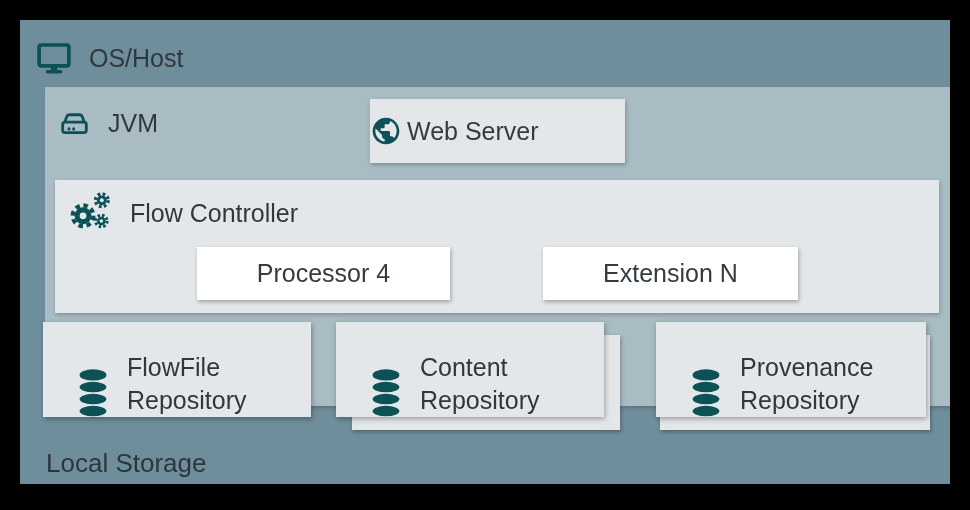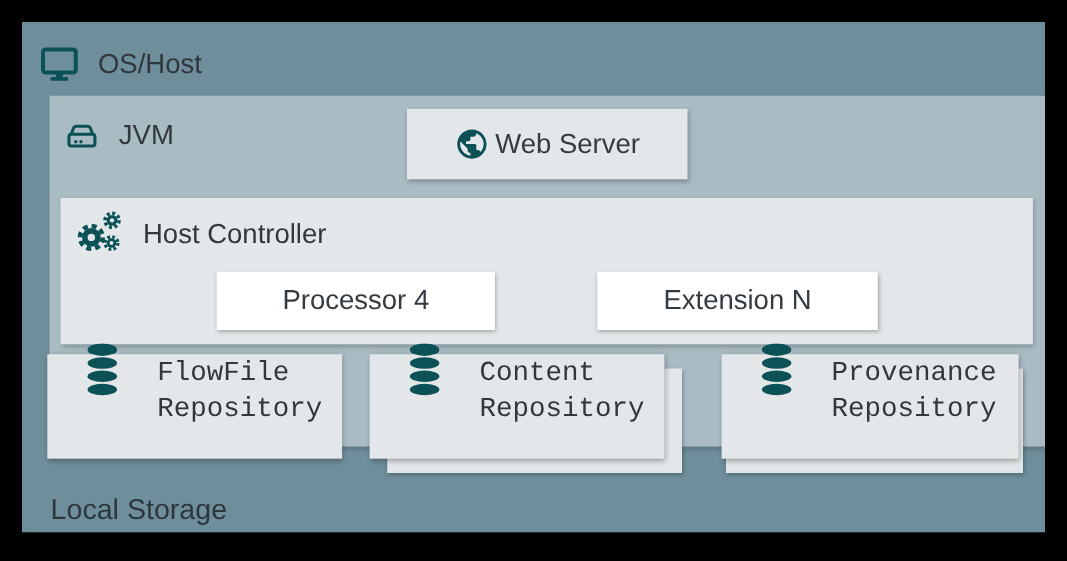--- a/index.html
+++ b/index.html
@@ -21,21 +21,21 @@
   .jvm {
     position:absolute; left:13px; top:67px; width:905px; height:319px;
     background:#a9bbc3; box-shadow:2px 2px 4px rgba(0,0,0,0.20);margin-left:12px;
   }
   .jvm-hdr { left:12px; top:17px; height:38px; gap:16px; }
 
   .card { background:#e3e7e9; position:absolute; }
 
   .web-server {
     left:325px; top:12px; width:255px; height:64px;
-    display:flex; align-items:center; justify-content:center; gap:5px;
+    display:flex; align-items:center; justify-content:flex-start; gap:5px;
     box-shadow:1px 2px 4px rgba(0,0,0,0.25);
     font-size:25px;
   }
 
   .fc {
     left:10px; top:93px; width:884px; height:133px;
     box-shadow:1px 2px 4px rgba(0,0,0,0.22);
   }
   .fc-hdr { left:13px; top:10px; height:46px; gap:15px; }
 
@@ -48,21 +48,21 @@
   .processor { left:142px; width:253px; }
   .extension { left:488px; width:255px;text-align:right; }
 
   .repo-back {
     position:absolute; top:315px; width:268px; height:95px;
     background:#e3e7e9; box-shadow:1px 2px 4px rgba(0,0,0,0.30);
   }
   .repo {
     position:absolute; top:302px; width:268px; height:95px;
     background:#e3e7e9; box-shadow:1px 2px 5px rgba(0,0,0,0.32);
-    display:flex; align-items:flex-start; padding-left:33px; gap:33px;font-family:Liberation Mono, monospace;
+    display:flex; align-items:flex-end; padding-left:33px; gap:17px;
   }
   .repo .db-icon { margin-top:-10px; flex:0 0 auto; }
   .repo-text { font-size:25px; line-height:33px; color:#30383d; }
 
   .local-storage {
     position:absolute; left:26px; top:428px; font-size:26px; color:#2c373d;
   }
   svg { display:block; }
 </style>
 </head>
@@ -108,21 +108,21 @@
             <circle cx="16" cy="26" r="3.6" fill="#e3e7e9"></circle>
 
             <circle cx="36" cy="9.5" r="6.8" fill="none" stroke="#0b5156" stroke-width="3.4" stroke-dasharray="2.9 2.44"></circle>
             <circle cx="36" cy="9.5" r="5.2" fill="#0b5156"></circle>
             <circle cx="36" cy="9.5" r="2.1" fill="#e3e7e9"></circle>
 
             <circle cx="35.5" cy="31.5" r="6.1" fill="none" stroke="#0b5156" stroke-width="3.2" stroke-dasharray="2.6 2.19"></circle>
             <circle cx="35.5" cy="31.5" r="4.6" fill="#0b5156"></circle>
             <circle cx="35.5" cy="31.5" r="1.9" fill="#e3e7e9"></circle>
           </svg>
-          <span class="hdr-label">Host Controller</span>
+          <span class="hdr-label">Flow Controller</span>
         </div>
 
         <div class="white-card processor">
           <span>Processor 4</span>
         </div>
         <div class="white-card extension">
           <span>Extension N</span>
         </div>
       </div>
     </div>

